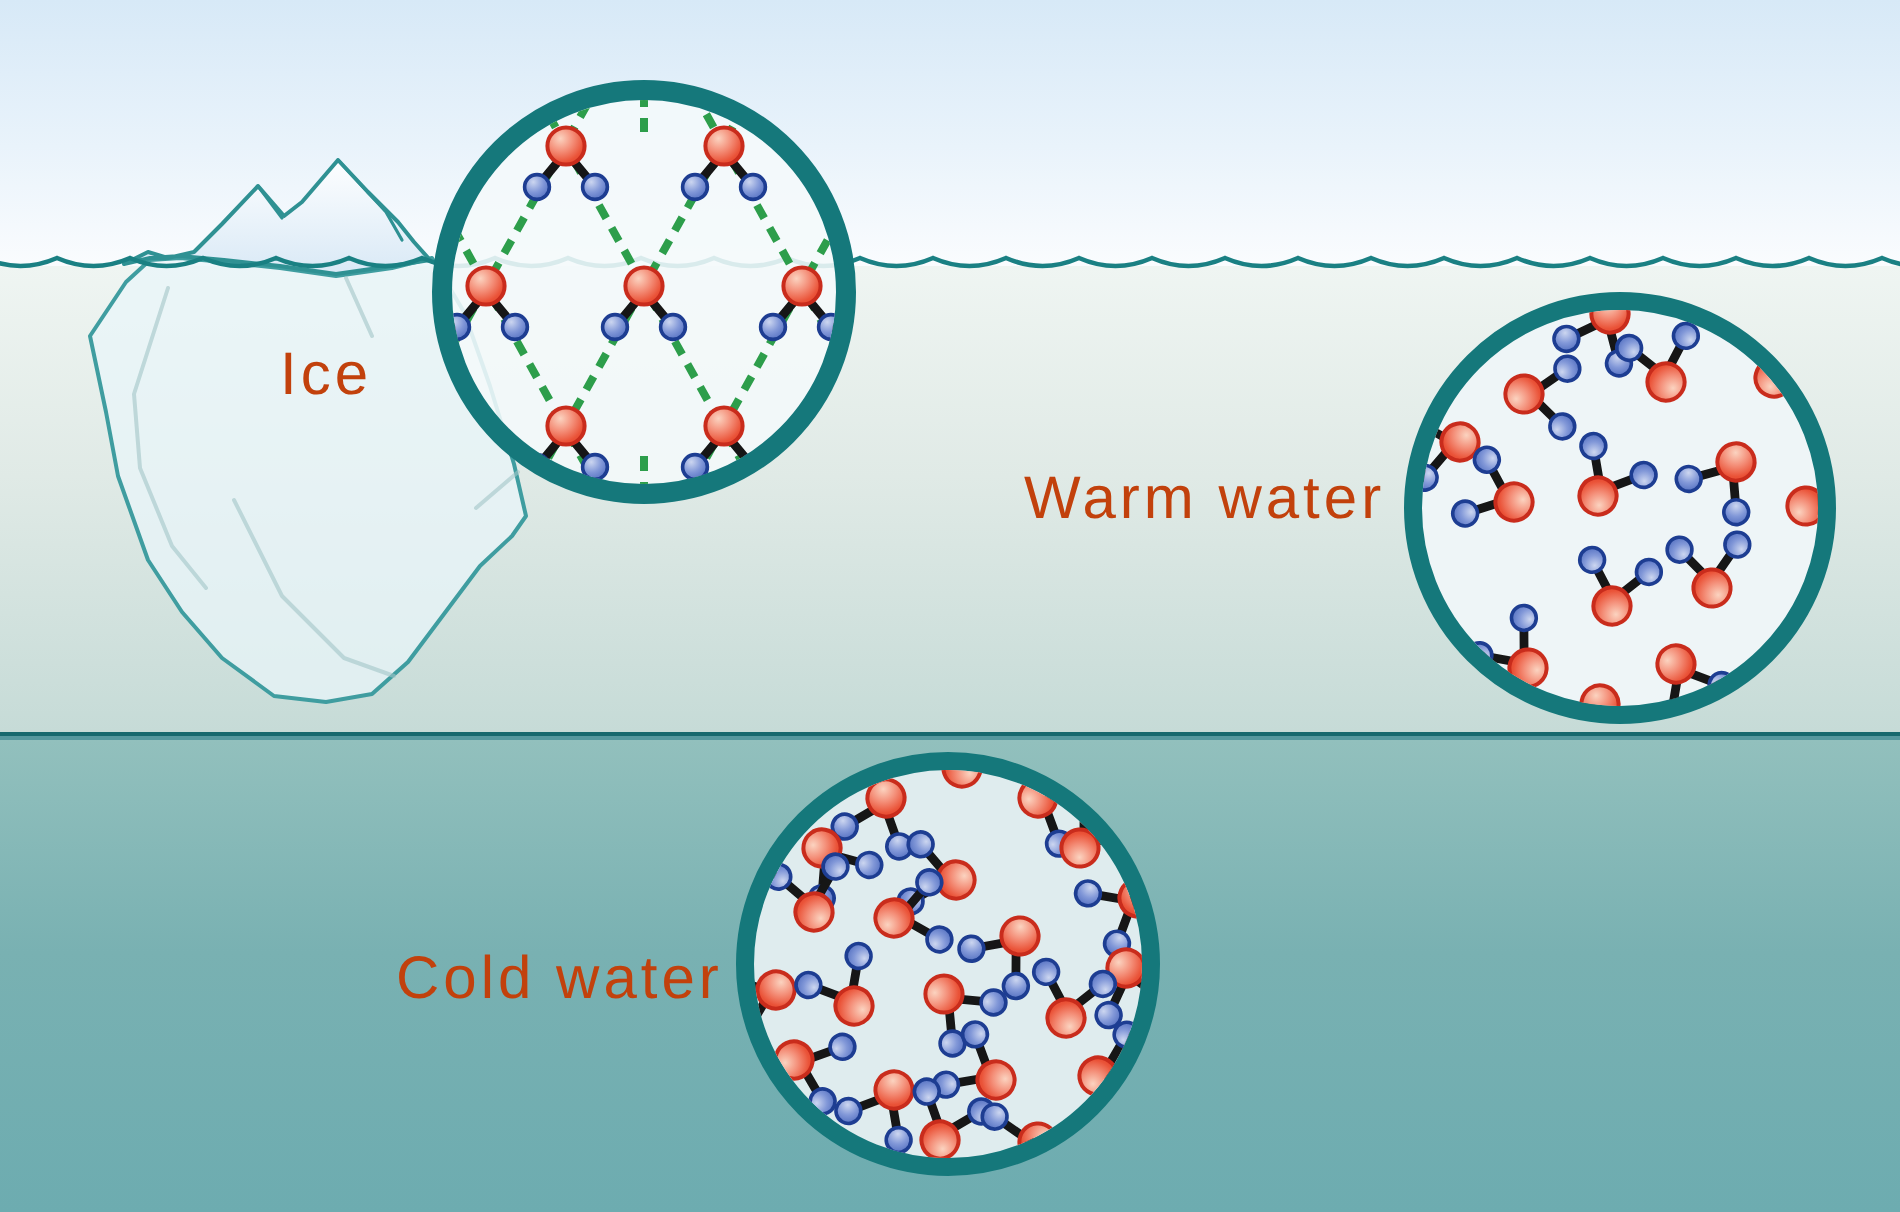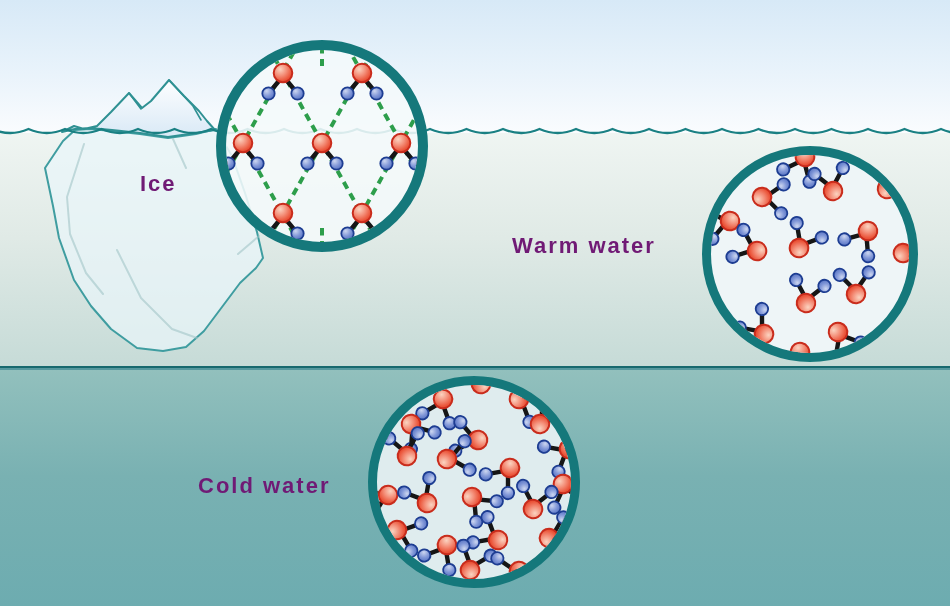--- a/index.html
+++ b/index.html
@@ -7,22 +7,22 @@
     position:relative;width:950px;height:606px;overflow:hidden;
     font-family:"Liberation Sans",sans-serif;
   }
   .layer{position:absolute;left:0;width:100%;}
   .sky{top:0;height:133px;background:linear-gradient(180deg,#d7e9f7 0%,#e9f3fb 55%,#fafcfe 100%);}
   .upper-water{top:133px;height:233px;background:linear-gradient(180deg,#eff5f2 0%,#e0eae6 45%,#c6dbd7 100%);}
   .divider{top:366px;height:4px;background:linear-gradient(180deg,#17696e 0%,#17696e 55%,#55989e 55%,#55989e 100%);}
   .lower-water{top:370px;height:236px;background:linear-gradient(180deg,#92c0bd 0%,#79b1b2 45%,#6dacb0 100%);}
   svg.scene{position:absolute;left:0;top:0;}
   .label{
-    position:absolute;color:#701a75;font-size:22px;letter-spacing:2px;
-    font-weight:700;white-space:nowrap;
+    position:absolute;color:#c2410c;font-size:30px;letter-spacing:2px;
+    font-weight:400;white-space:nowrap;
   }
   .label-ice{left:140px;top:171px;}
   .label-warm{left:512px;top:233px;}
   .label-cold{left:198px;top:473px;}
 </style>
 </head>
 <body>
 
 <div class="stage">
   <div class="layer sky"></div>

